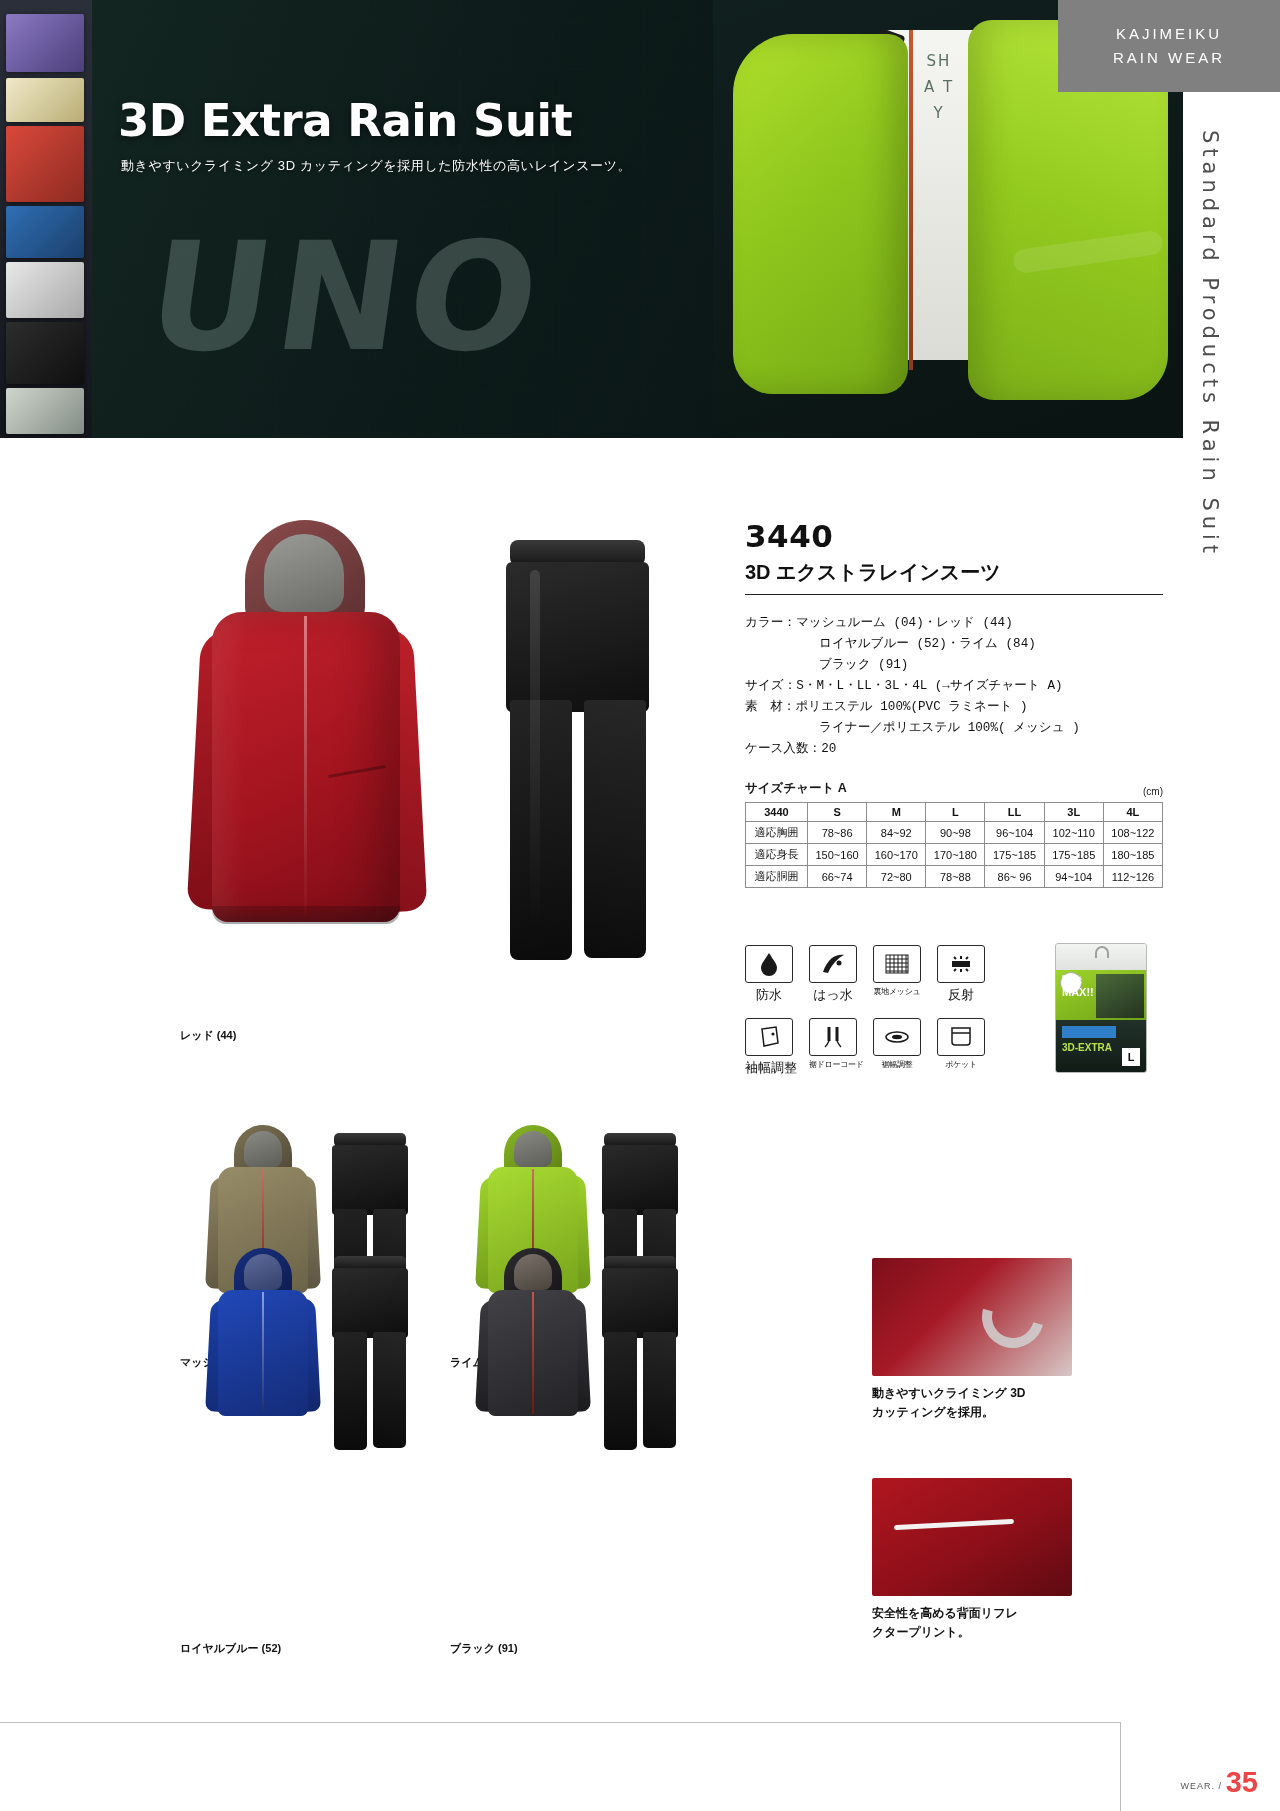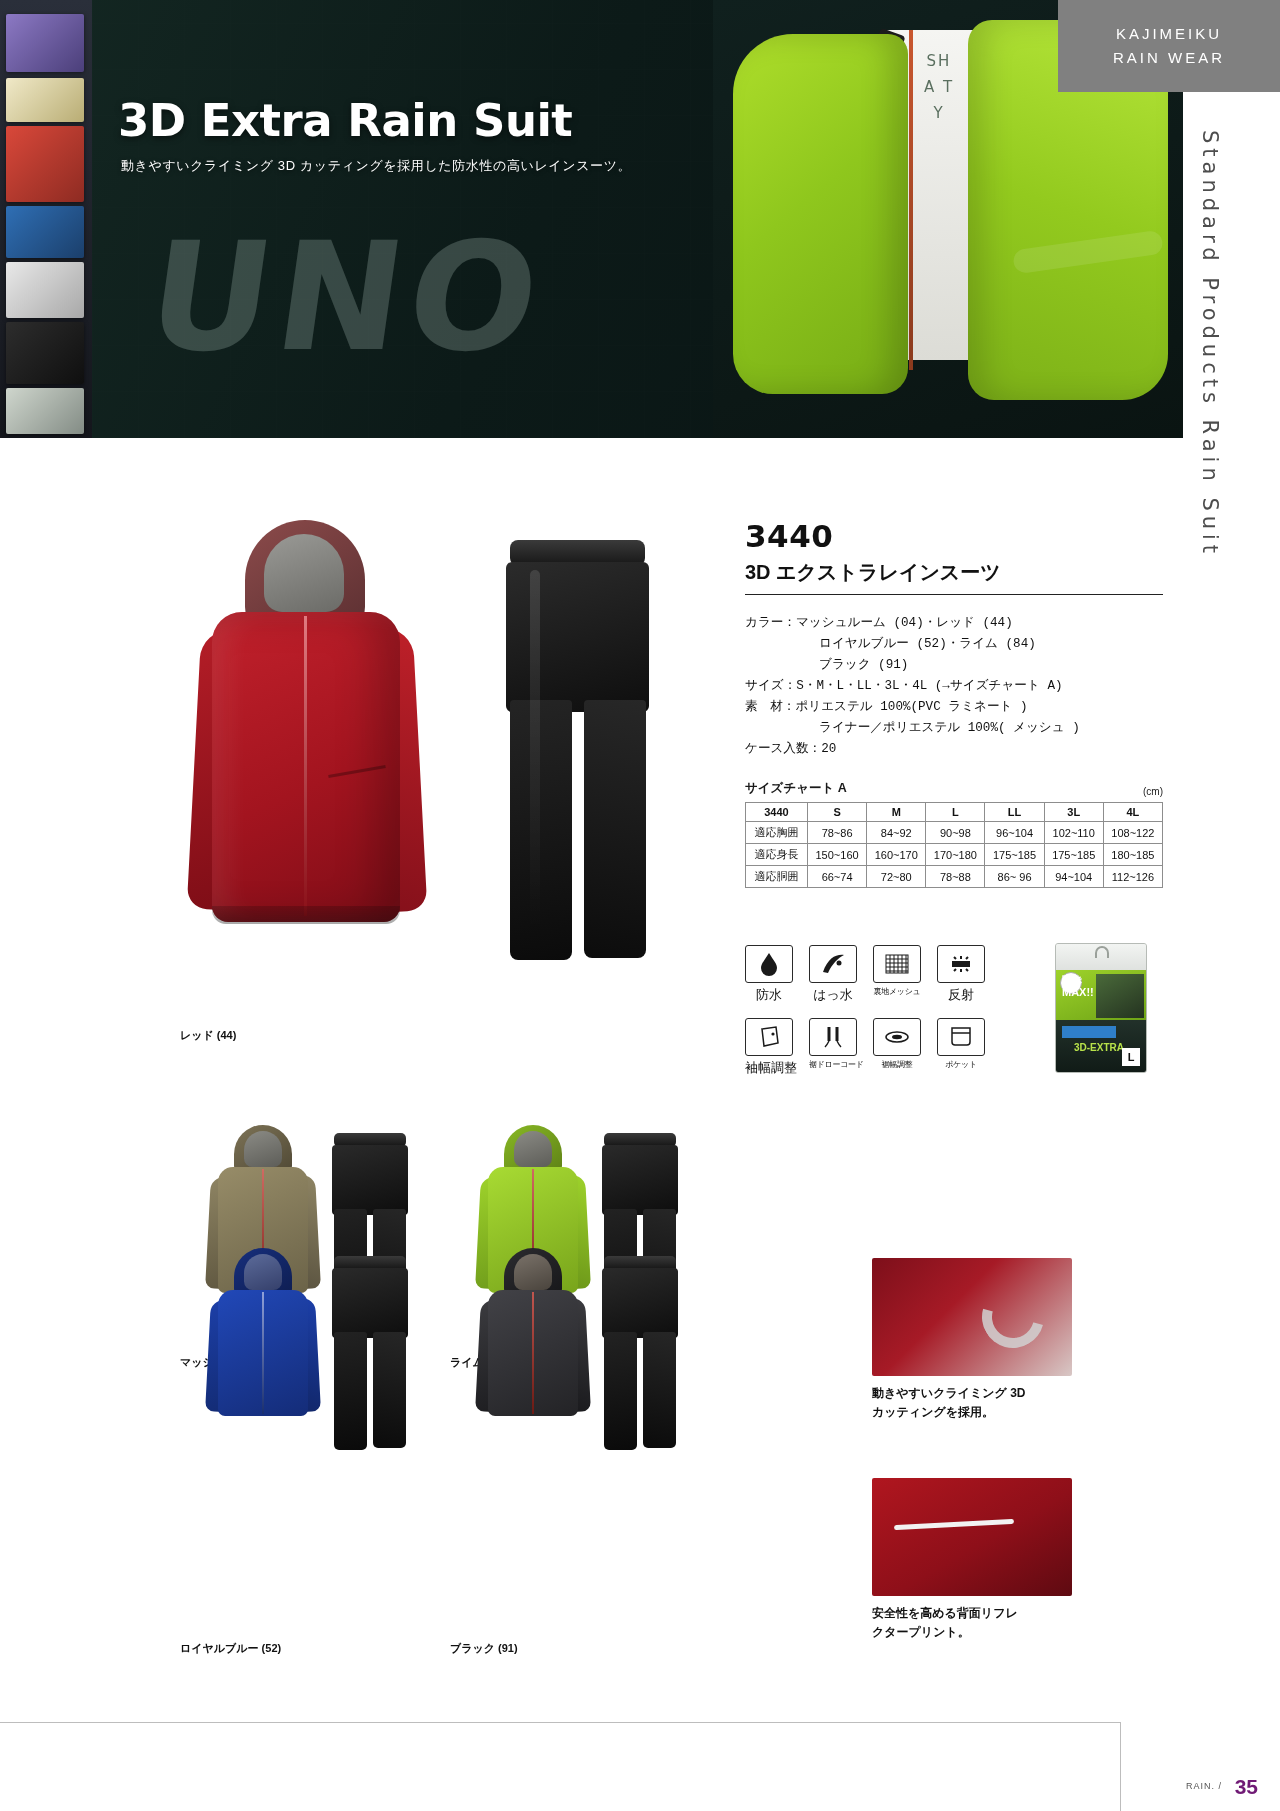--- a/index.html
+++ b/index.html
@@ -247,21 +247,21 @@
     background:linear-gradient(180deg,#dfe3df 0%,#c9cec9 100%);
     border:1px solid #b6bbb6; border-radius:3px; overflow:hidden;padding-left:12px;
   }
   .pack-top { position:absolute; left:0; top:0; width:100%; height:26px; background:linear-gradient(180deg,#f2f4f2,#dfe2df); }
   .pack-hook { position:absolute; left:39px; top:2px; width:14px; height:12px; border:2px solid #9aa09a; border-bottom:none; border-radius:7px 7px 0 0; }
   .pack-green { position:absolute; left:0; top:26px; width:100%; height:50px; background:linear-gradient(160deg,#9ed22b,#6fa516); }
   .pack-photo { position:absolute; left:40px; top:30px; width:48px; height:44px; background:linear-gradient(150deg,#4a6a3a,#243320); }
   .pack-word { position:absolute; left:6px; top:30px; color:#fff; font-size:11px; font-weight:700; line-height:12px; }
   .pack-dark { position:absolute; left:0; top:76px; width:100%; height:54px; background:linear-gradient(180deg,#22312a,#101a16); }
   .pack-blue { position:absolute; left:6px; top:82px; width:54px; height:12px; background:#2f7fc9; }
-  .pack-ttl { position:absolute; left:18px; top:98px; color:#b8e24a; font-size:10px; font-weight:700; }
+  .pack-ttl { position:absolute; left:6px; top:98px; color:#b8e24a; font-size:10px; font-weight:700; }
   .pack-size { position:absolute; right:6px; bottom:6px; width:18px; height:18px; background:#fff; color:#111; font-size:11px; font-weight:700; display:flex; align-items:center; justify-content:center; }
   .pack-badge { position:absolute; left:4px; top:28px; width:22px; height:22px; border-radius:11px; background:#fff; border:1px solid #aaa; }
 
   
   .feat { position:absolute; width:200px; }
   .feat-img { width:200px; height:118px; border-radius:2px; overflow:hidden; position:relative; }
   .feat1 .feat-img { background:linear-gradient(135deg,#7d0f1a 0%,#a61a26 40%,#d8c8c6 100%); }
   .feat1-arrow {
     position:absolute; left:110px; top:28px; width:62px; height:62px;
     border:10px solid rgba(210,210,210,.85); border-radius:50%;
@@ -269,21 +269,21 @@
     transform:rotate(-30deg);
   }
   .feat2 .feat-img { background:linear-gradient(150deg,#b0161f 0%,#8e0f19 55%,#5e0a11 100%); }
   .feat2-refl { position:absolute; left:22px; top:44px; width:120px; height:5px; background:#f2f2f2; border-radius:3px; transform:rotate(-3deg); }
   .feat-cap { font-size:12px; font-weight:700; line-height:19px; margin-top:8px; color:#111; }
 
   
   .footer-line { position:absolute; left:0; top:1722px; width:1120px; height:1px; background:#bdbdbd; }
   .foot-box { position:absolute; right:0; top:1722px; width:160px; height:89px; border-left:1px solid #bdbdbd; }
   .foot-label { position:absolute; right:58px; bottom:20px; font-size:9px; letter-spacing:1px; color:#555; }
-  .foot-num { position:absolute; right:22px; bottom:12px; font-size:21px; font-weight:700; color:#701a75; }
+  .foot-num { position:absolute; right:22px; bottom:12px; font-size:29px; font-weight:700; color:#ef4444; }
 </style>
 </head>
 <body>
 
 <div class="hero">
   <div class="hero-photo"></div>
   <div class="wall-mark wall-a">UNO</div>
 
   <div class="poster-col">
     <div class="poster p1"></div>
@@ -602,15 +602,15 @@
 <div class="feat feat2" style="left:872px; top:1478px;">
   <div class="feat-img">
       <div class="feat2-refl"></div>
     </div>
   <div class="feat-cap" style="white-space:pre-line">安全性を高める背面リフレ
 クタープリント。</div>
 </div>
 
 <div class="footer-line"></div>
 <div class="foot-box">
-  <div class="foot-label">RAIN. /</div>
+  <div class="foot-label">WEAR. /</div>
   <div class="foot-num">35</div>
 </div>
 
 </body></html>

